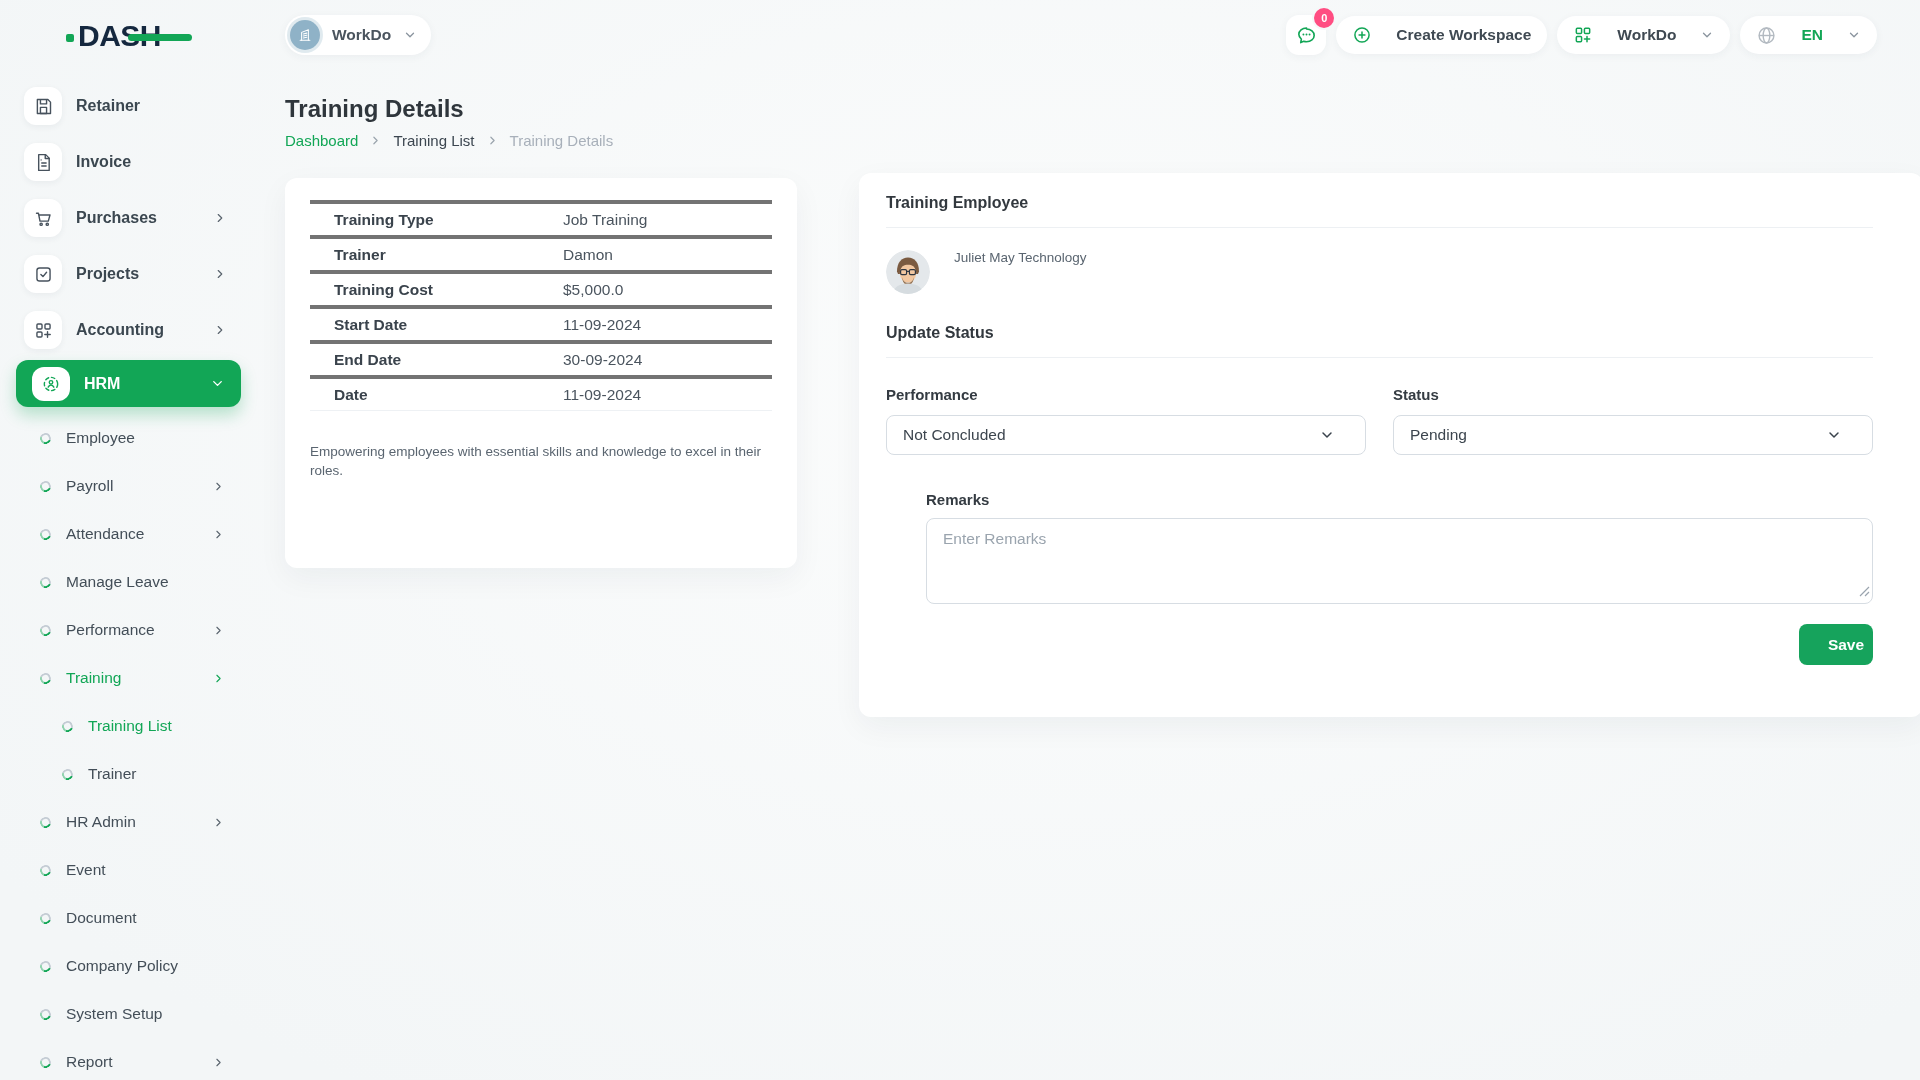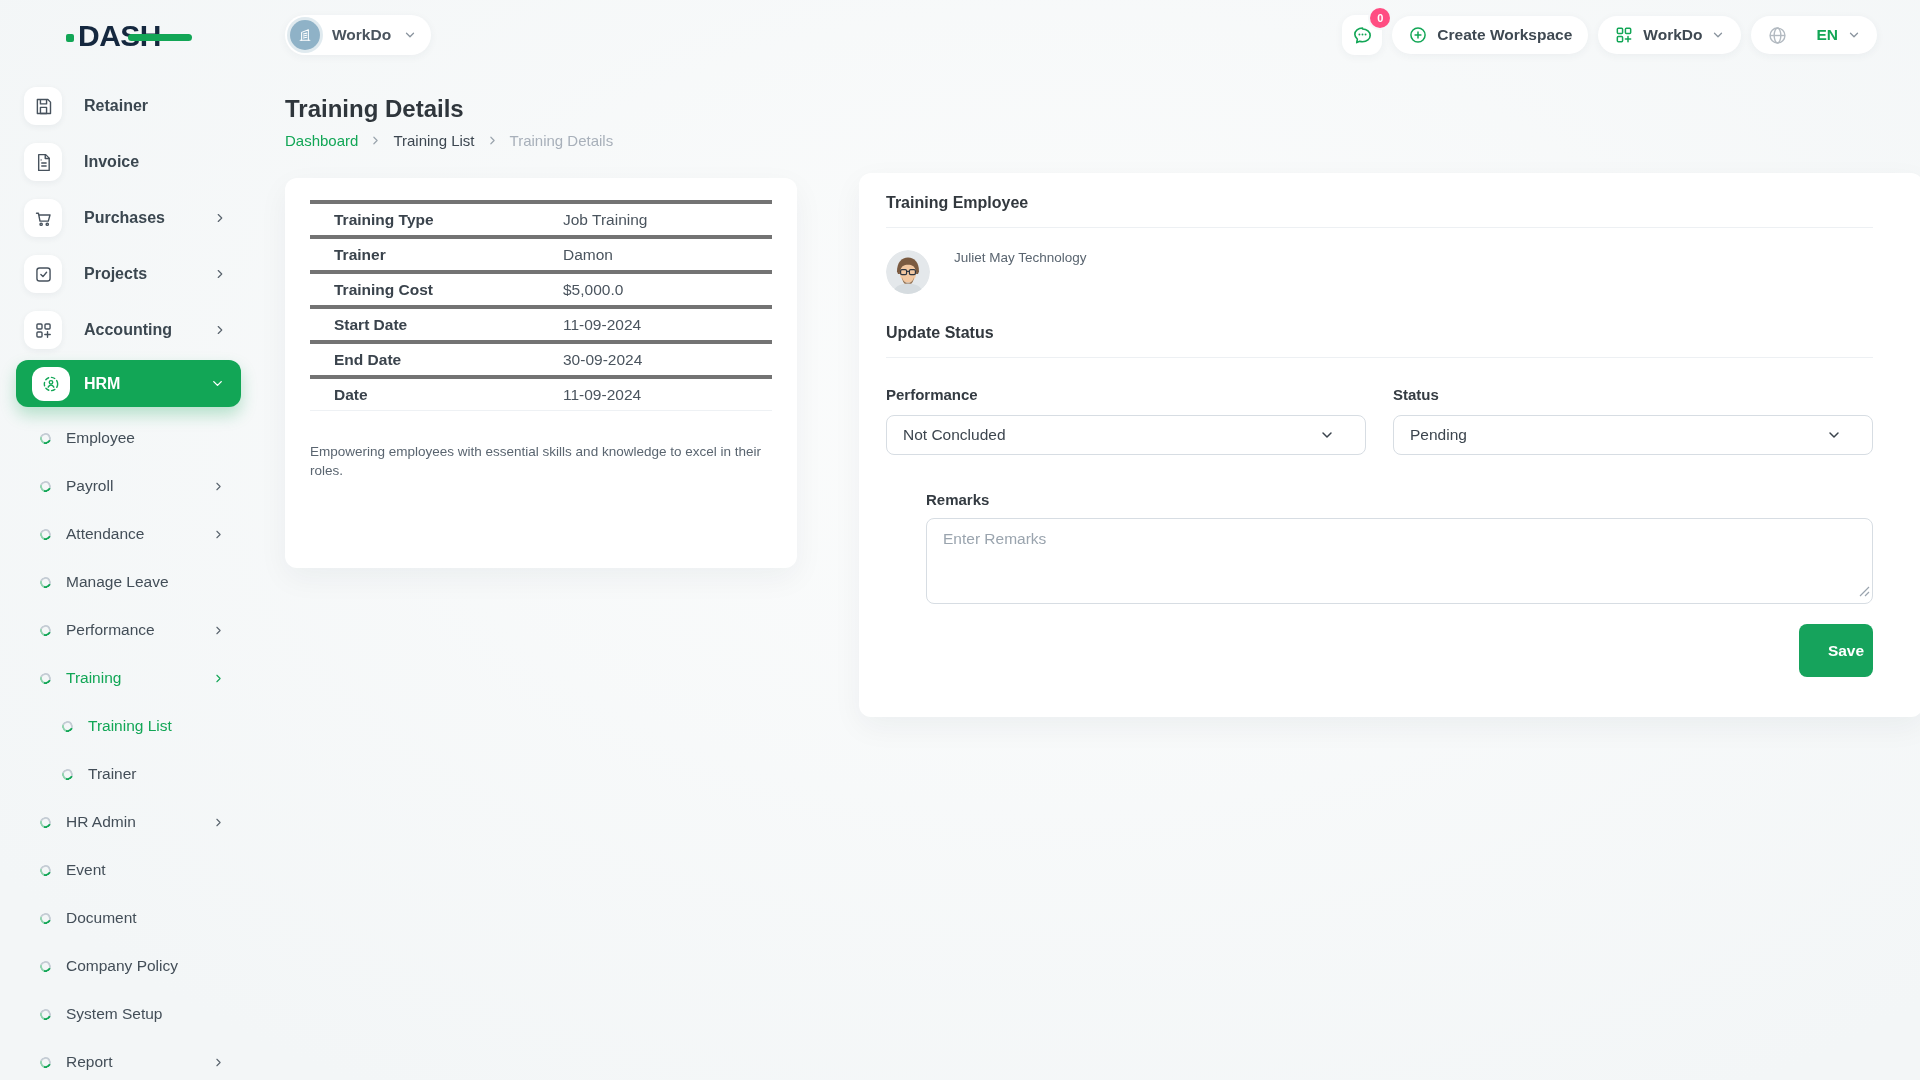--- a/index.html
+++ b/index.html
@@ -18,27 +18,27 @@
              display:flex; align-items:center; padding:0 14px 0 5px; gap:12px; box-shadow:0 2px 8px rgba(30,50,70,.05); cursor:pointer; }
   .ws-avatar { width:30px; height:30px; border-radius:50%; background:#8fb2c7; display:flex; align-items:center; justify-content:center;
                box-shadow:0 0 0 3px rgba(143,178,199,.28); }
   .ws-name { font-size:15.5px; font-weight:600; color:#4a545e; }
 
   .top-right { position:absolute; right:43px; top:15px; display:flex; align-items:center; gap:10px; }
   .icon-btn { position:relative; width:40px; height:40px; background:#fff; border-radius:13px; display:flex; align-items:center; justify-content:center;
               box-shadow:0 2px 8px rgba(30,50,70,.05); cursor:pointer; }
   .badge { position:absolute; top:-7px; right:-8px; min-width:20px; height:20px; border-radius:10px; background:#ff4d82; color:#fff;
            font-size:11px; font-weight:700; display:flex; align-items:center; justify-content:center; box-shadow:0 0 0 2px #f6f8f9; }
-  .pill { height:38px; background:#fff; border-radius:19px; display:flex; align-items:center; gap:9px; padding:0 16px;
+  .pill { height:38px; background:#fff; border-radius:19px; display:flex; align-items:center; gap:24px; padding:0 16px;
           box-shadow:0 2px 8px rgba(30,50,70,.05); font-size:15.5px; font-weight:600; color:#3f4952; cursor:pointer; }
-  .pill .lang { color:#12a656;margin-left:19px; }
+  .pill .lang { color:#12a656; }
 
   
   .sidebar { position:absolute; left:0; top:70px; width:255px; height:1010px; padding-top:8px; }
-  .nav-item { display:flex; align-items:center; height:56px; padding-left:24px; cursor:pointer;gap:8px; }
+  .nav-item { display:flex; align-items:center; height:56px; padding-left:24px; cursor:pointer; }
   .nav-tile { width:38px; height:38px; background:#fff; border-radius:12px; display:flex; align-items:center; justify-content:center;
               box-shadow:0 2px 6px rgba(30,50,70,.06); flex:0 0 38px; }
   .nav-label { margin-left:14px; font-size:16px; font-weight:600; color:#3b4750; }
   .nav-chevron { margin-left:auto; margin-right:28px; display:flex; color:#5a646e; }
 
   .nav-hrm { display:flex; align-items:center; height:47px; margin:2px 14px 0 16px; background:#12a656; border-radius:12px;
              padding-left:16px; box-shadow:0 8px 16px rgba(18,166,86,.28); cursor:pointer; }
   .nav-hrm .nav-label { color:#fff; margin-left:14px; }
   .nav-hrm .nav-chevron { color:#fff; margin-right:16px; }
   .nav-hrm .nav-tile { box-shadow:none; width:34px; height:34px; }
@@ -79,21 +79,21 @@
   .f-label { font-size:15px; font-weight:700; color:#343b42; display:block; }
   .select { margin-top:12px; height:40px; border:1px solid #d7dde3; border-radius:8px; background:#fff; display:flex; align-items:center;
             justify-content:space-between; padding:0 30px 0 16px; font-size:15.5px; color:#3c454e; cursor:pointer; }
   .remarks-block { margin-top:36px;margin-left:40px; }
   .ta-wrap { position:relative; margin-top:10px; }
   textarea.remarks { width:100%; height:86px; border:1px solid #d7dde3; border-radius:8px; resize:none; padding:11px 16px;
             font-family:"Liberation Sans", sans-serif; font-size:15.5px; color:#3c454e; outline:none; display:block; }
   textarea.remarks::placeholder { color:#9aa4ae; }
   .resize-grip { position:absolute; right:3px; bottom:3px; pointer-events:none; }
   .save-row { margin-top:20px; display:flex; justify-content:flex-end; }
-  .save-btn { width:74px; height:53px; background:#16a35c; border:none; border-radius:8px; color:#fff; font-size:15.5px; font-weight:600;
+  .save-btn { width:74px; height:41px; background:#16a35c; border:none; border-radius:8px; color:#fff; font-size:15.5px; font-weight:600;
               font-family:"Liberation Sans", sans-serif; cursor:pointer;padding-left:20px; }
 </style>
 </head>
 <body>
 
 <div class="canvas">
 
   <header class="topbar">
     <div class="logo">
       <span class="logo-dot"></span>

